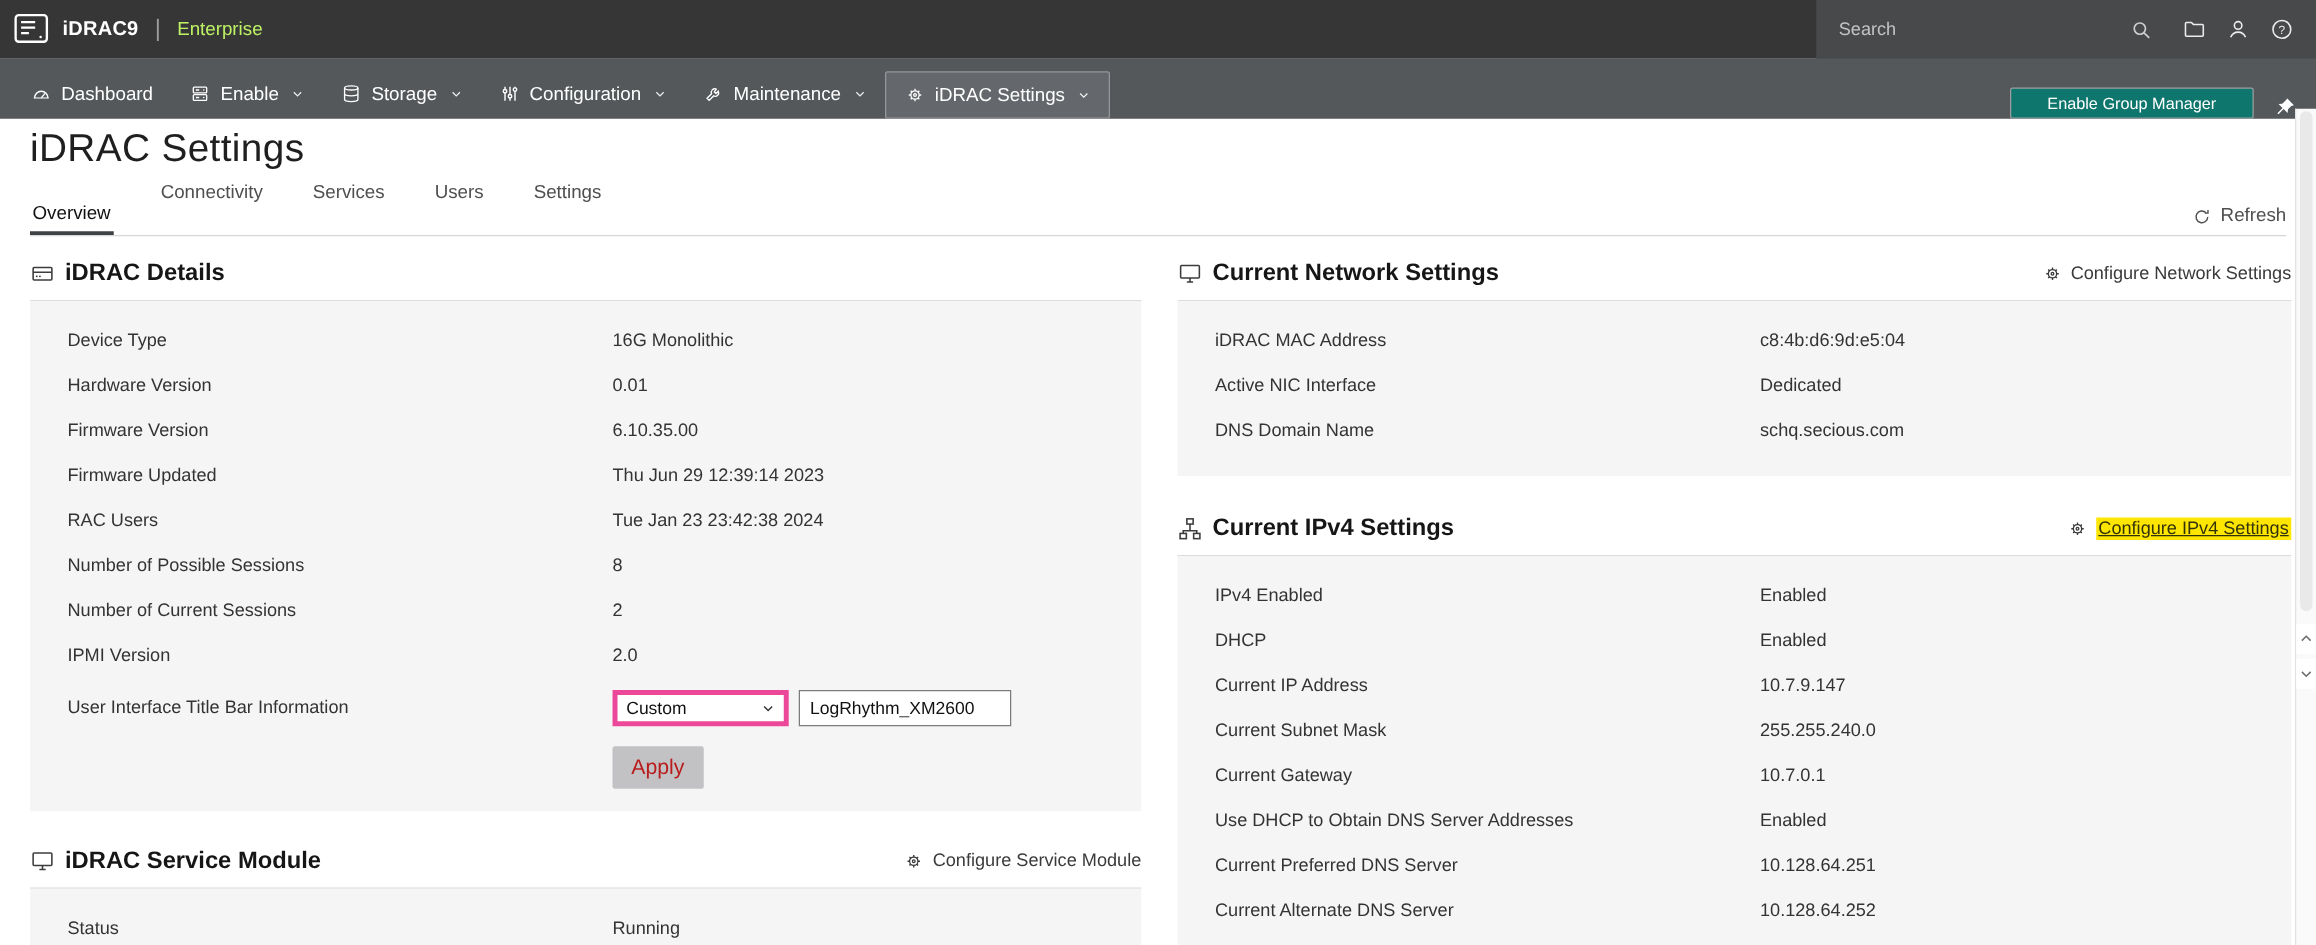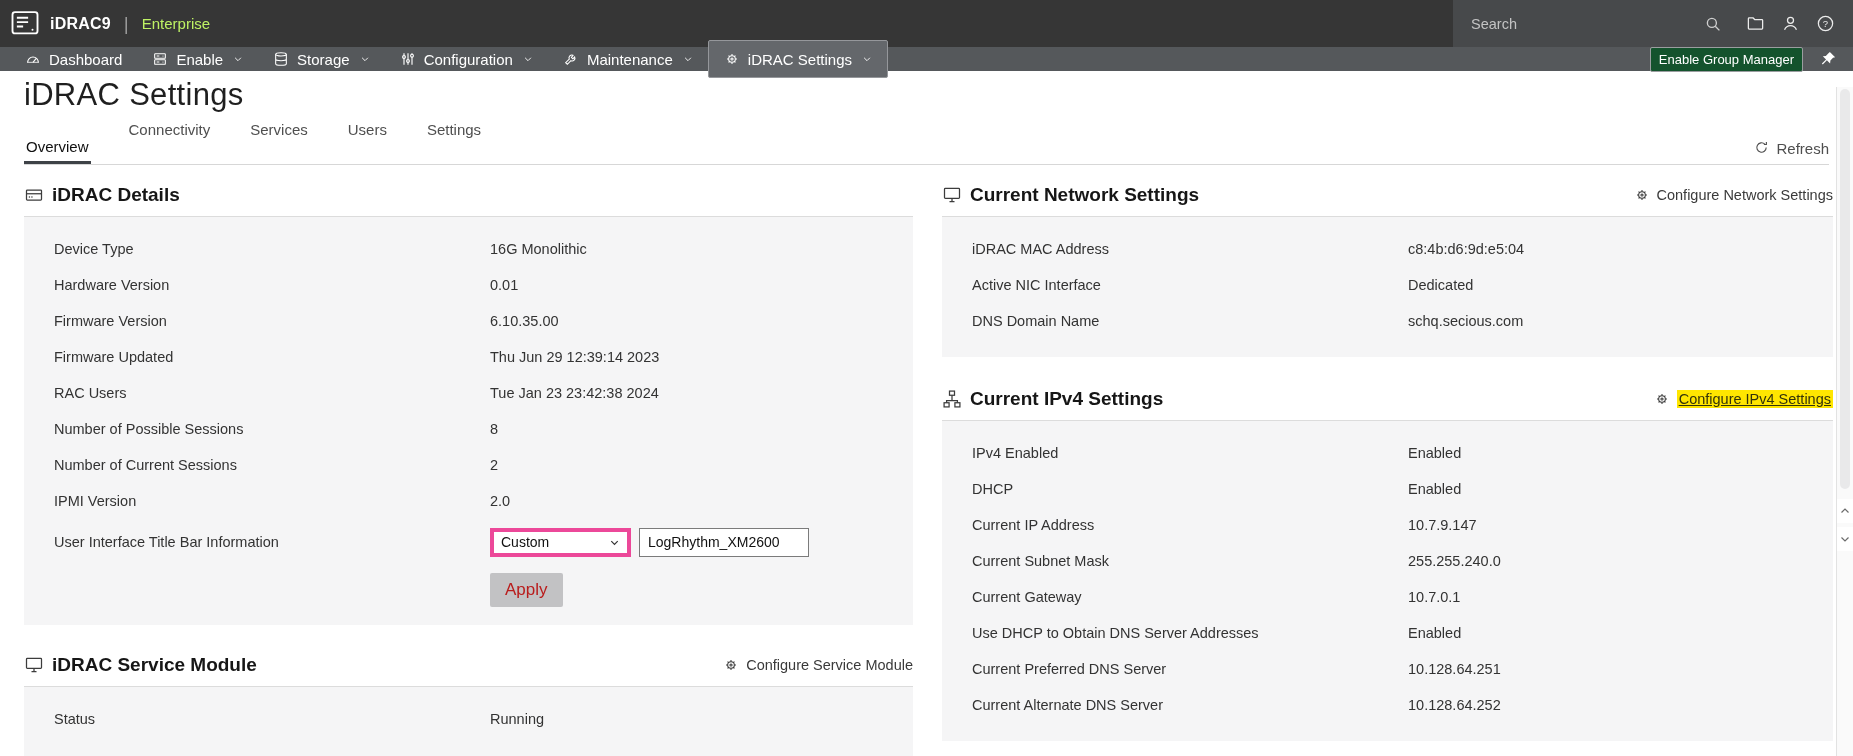--- a/index.html
+++ b/index.html
@@ -33,47 +33,47 @@
     flex: 1; background: transparent; border: none; outline: none;
     color: #22c55e; font-size: 14.5px; font-family: inherit;
   }
   .search-input::placeholder { color: #c3c3c3; }
   .search-icon-btn { color: #cfcfcf; cursor: pointer; }
   .top-icons { display: flex; align-items: center; gap: 16px; margin-left: 24px; color: #ececec; }
   .top-icon-btn { cursor: pointer; display: flex; }
 
   
   .navbar {
-    height: 24px; background: var(--navbar_bg, #55585b);
-    display: flex; align-items: center; color: #fff; padding: 0 16px 0 10px;
+    height: 48px; background: var(--navbar_bg, #55585b);
+    display: flex; align-items: flex-end; color: #fff; padding: 0 16px 0 10px;
   }
   .nav-item {
     display: flex; align-items: center; gap: 8px; height: 40px;
     padding: 0 15px; font-size: 15px; white-space: nowrap; cursor: pointer;
   }
   .nav-item.active {
     background: var(--nav_active_bg, #64676b);
     border: 1px solid #95979b; height: 38px; border-radius: 2px;
   }
   .nav-caret { margin-left: 2px; opacity: .9; }
   .group-manager-btn {
-    margin-left: auto; background: #14532d; border: 1px solid #9b9da0; color: #fff;
-    font-size: 13px; padding: 4px 8px; border-radius: 2px; cursor: pointer;
+    margin-left: auto; background: #0f766e; border: 1px solid #9b9da0; color: #fff;
+    font-size: 13px; padding: 4px 29px; border-radius: 2px; cursor: pointer;
     font-family: inherit; white-space: nowrap;
   }
   .pin-button { margin-left: 16px; color: #fff; cursor: pointer; display: flex; }
 
   
   .content { padding: 0 24px; position: relative; }
   .page-title { margin-top: 6px; font-size: 31px; font-weight: 300; color: #1f1f1f; letter-spacing: .3px; }
 
   .tabbar { display: flex; align-items: flex-end; border-bottom: 1px solid #d7d7d7; margin-top: 8px; }
   .tab { font-size: 15px; color: #4f4f4f; line-height: 18px; padding: 0 2px 25px; margin-right: 36px; cursor: pointer; }
   .tab.active { color: #101010; padding-bottom: 5px; border-bottom: 3px solid var(--tab_underline, #3e4247); }
-  .refresh { margin-left: auto; display: flex; align-items: flex-start; gap: 7px; font-size: 15px; color: #4f4f4f; padding-bottom: 7px; cursor: pointer; }
+  .refresh { margin-left: auto; display: flex; align-items: flex-end; gap: 7px; font-size: 15px; color: #4f4f4f; padding-bottom: 7px; cursor: pointer; }
 
   .columns { display: flex; gap: 29px; margin-top: 8px; }
   .col-left { width: 889px; flex: none; }
   .col-right { width: 891px; flex: none; }
 
   .card-header {
     display: flex; align-items: center; gap: 8px; height: 44px;
     border-bottom: 1px solid #dcdcdc;
   }
   .hdr-icon { color: #3c3c3c; display: flex; }

